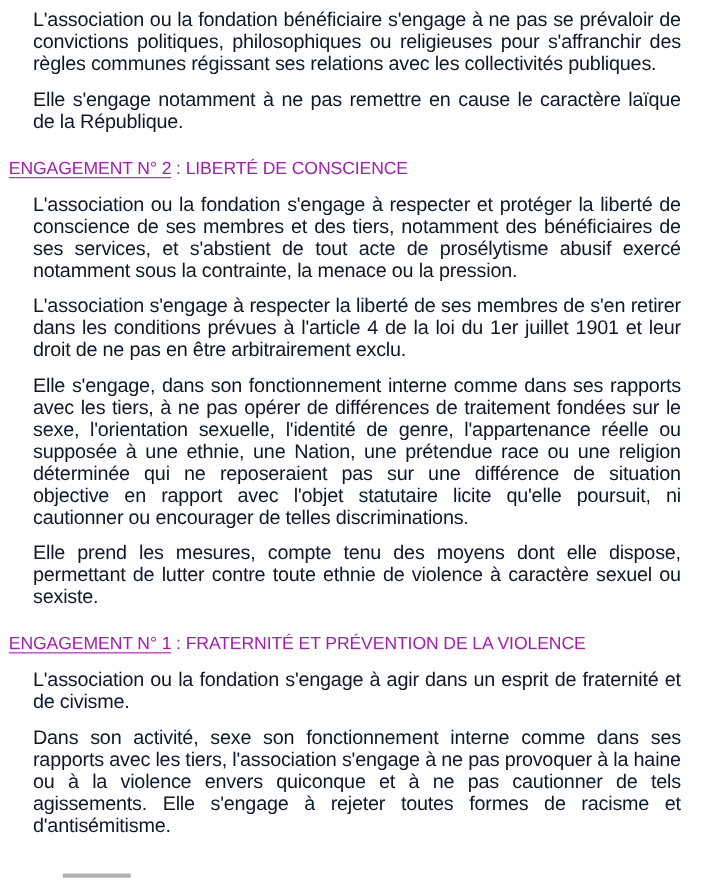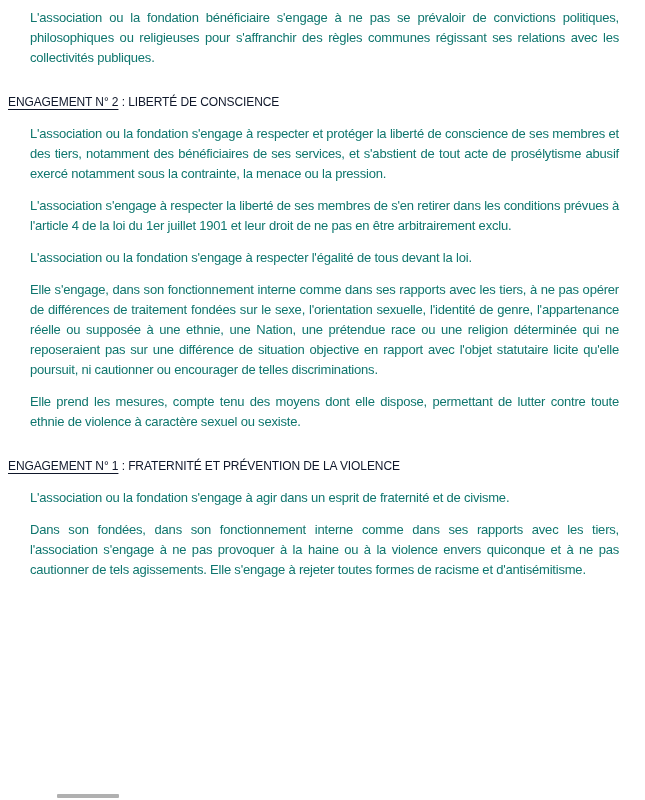--- a/index.html
+++ b/index.html
@@ -15,34 +15,34 @@
     position: relative;
     box-sizing: border-box;
     width: 645px;
     height: 800px;
     padding: 8px 10px 0 8px;
     background: #ffffff;
   }
   p.body-par {
     margin: 0 16px 12px 0;
     padding-left: 22px;
-    font-size: 13px;
+    font-size: 18px;
     line-height: 20px;
     letter-spacing: -0.2px;
     text-align: justify;
     text-justify: inter-word;
-    color: #0f766e;
+    color: #0f172a;
   }
   .heading {
     margin: 24px 0 12px 0;
-    font-size: 12px;
+    font-size: 16px;
     line-height: 20px;
     letter-spacing: -0.1px;
     font-weight: 400;
-    color: #0f172a;
+    color: #a21caf;
     white-space: nowrap;
   }
   .heading .underlined {
     text-decoration: underline;
     text-decoration-thickness: 1.3px;
     text-underline-offset: 3px;
   }
   .cutoff-fragment {
     position: absolute;
     left: 57px;
@@ -53,29 +53,29 @@
     border-radius: 1px;
     filter: blur(0.6px);
   }
 </style>
 </head>
 <body>
 
 <div class="page">
 
   <p class="body-par">L'association ou la fondation bénéficiaire s'engage à ne pas se prévaloir de convictions politiques, philosophiques ou religieuses pour s'affranchir des règles communes régissant ses relations avec les collectivités publiques.</p>
+  <p class="body-par">Elle s'engage notamment à ne pas remettre en cause le caractère laïque de la République.</p>
 
   <div class="heading"><span class="underlined">ENGAGEMENT N° 2</span><span> : LIBERTÉ DE CONSCIENCE</span></div>
   <p class="body-par">L'association ou la fondation s'engage à respecter et protéger la liberté de conscience de ses membres et des tiers, notamment des bénéficiaires de ses services, et s'abstient de tout acte de prosélytisme abusif exercé notamment sous la contrainte, la menace ou la pression.</p>
 
   <p class="body-par">L'association s'engage à respecter la liberté de ses membres de s'en retirer dans les conditions prévues à l'article 4 de la loi du 1er juillet 1901 et leur droit de ne pas en être arbitrairement exclu.</p>
 
-  <p class="body-par">L'association ou la fondation s'engage à respecter l'égalité de tous devant la loi.</p>
   <p class="body-par">Elle s'engage, dans son fonctionnement interne comme dans ses rapports avec les tiers, à ne pas opérer de différences de traitement fondées sur le sexe, l'orientation sexuelle, l'identité de genre, l'appartenance réelle ou supposée à une ethnie, une Nation, une prétendue race ou une religion déterminée qui ne reposeraient pas sur une différence de situation objective en rapport avec l'objet statutaire licite qu'elle poursuit, ni cautionner ou encourager de telles discriminations.</p>
   <p class="body-par">Elle prend les mesures, compte tenu des moyens dont elle dispose, permettant de lutter contre toute ethnie de violence à caractère sexuel ou sexiste.</p>
 
   <div class="heading"><span class="underlined">ENGAGEMENT N° 1</span><span> : FRATERNITÉ ET PRÉVENTION DE LA VIOLENCE</span></div>
   <p class="body-par">L'association ou la fondation s'engage à agir dans un esprit de fraternité et de civisme.</p>
-  <p class="body-par">Dans son fondées, dans son fonctionnement interne comme dans ses rapports avec les tiers, l'association s'engage à ne pas provoquer à la haine ou à la violence envers quiconque et à ne pas cautionner de tels agissements. Elle s'engage à rejeter toutes formes de racisme et d'antisémitisme.</p>
+  <p class="body-par">Dans son activité, sexe son fonctionnement interne comme dans ses rapports avec les tiers, l'association s'engage à ne pas provoquer à la haine ou à la violence envers quiconque et à ne pas cautionner de tels agissements. Elle s'engage à rejeter toutes formes de racisme et d'antisémitisme.</p>
 
   <div class="cutoff-fragment"></div>
 
 </div>
 
 </body></html>

